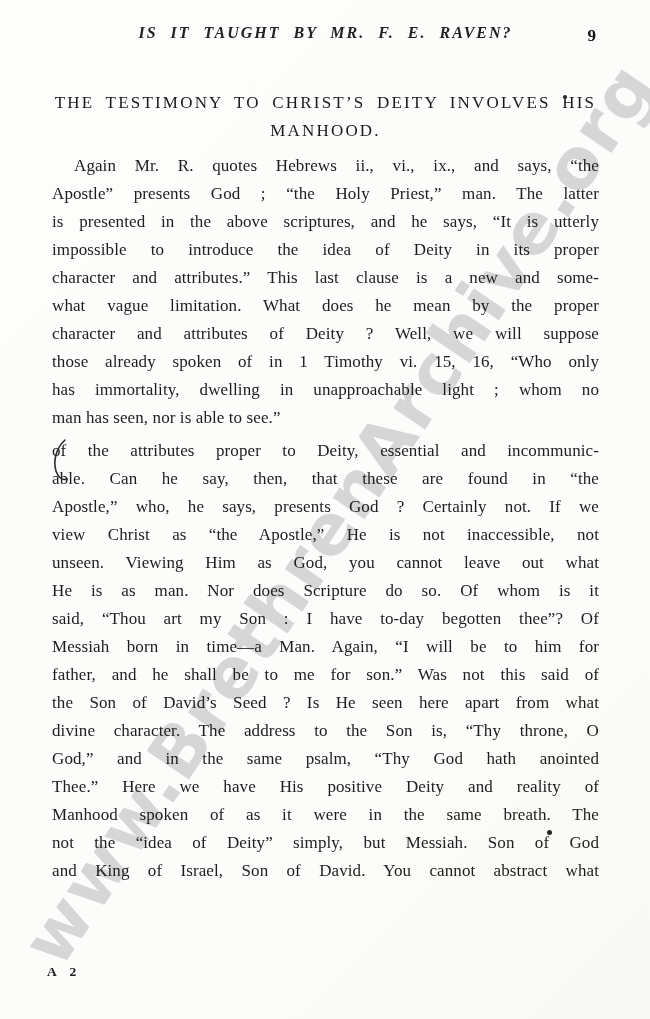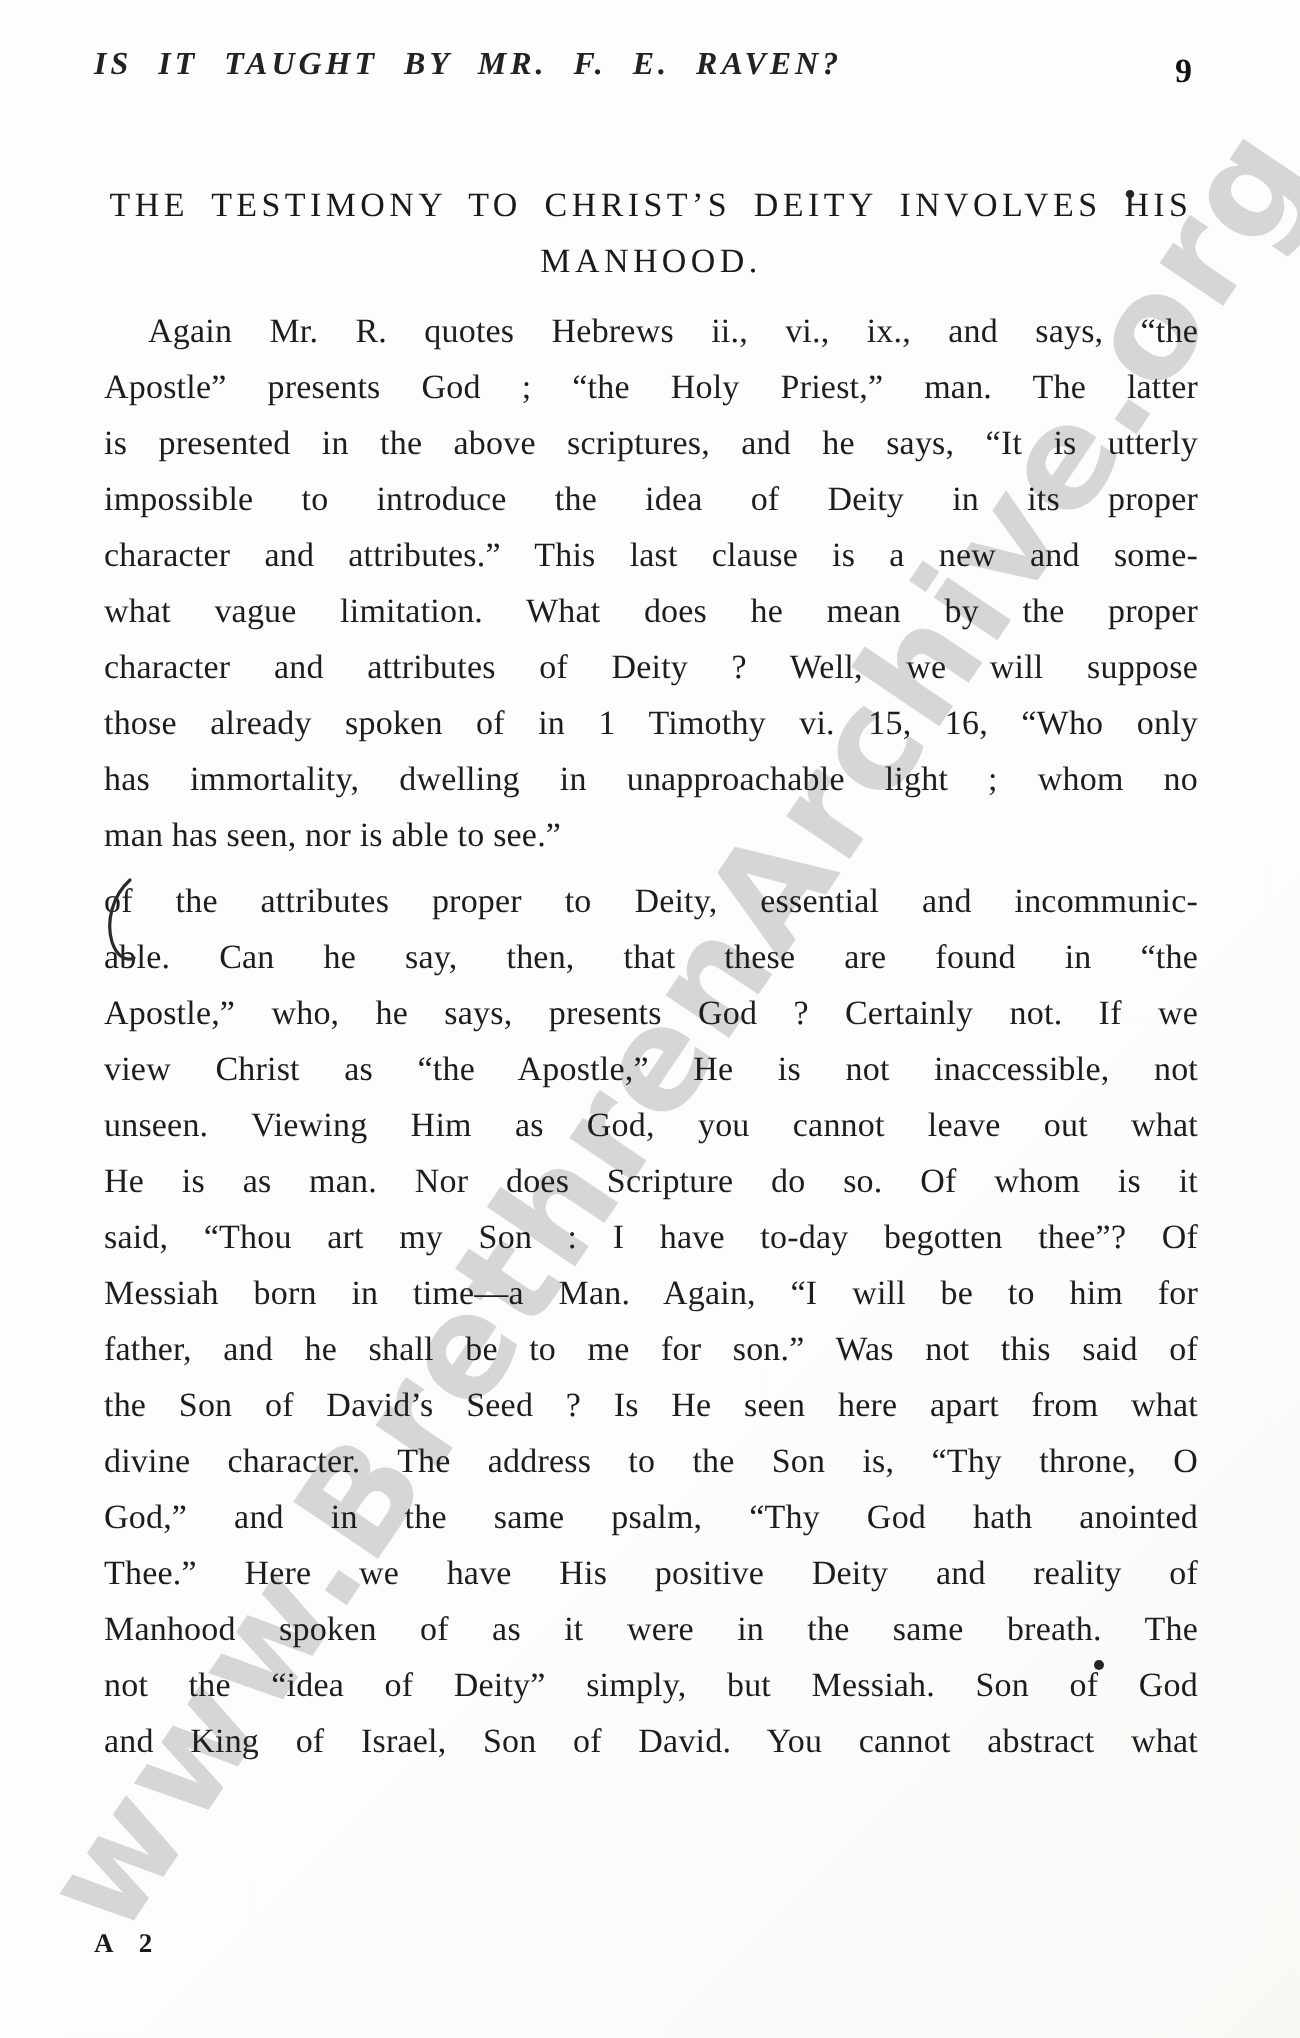--- a/index.html
+++ b/index.html
@@ -16,21 +16,21 @@
     position:absolute; left:339px; top:514px;
     transform:translate(-50%,-50%) rotate(-56deg);
     font-family:"DejaVu Sans", sans-serif;
     font-weight:700; font-size:70px; letter-spacing:2px;
     color:#d6d6d6; white-space:nowrap;
     z-index:0; user-select:none;
   }
   .content { position:relative; z-index:1; }
   .running-header { position:absolute; top:24px; left:47px; width:557px; height:26px; }
   .rh-title {
-    display:block; text-align:left;
+    display:block; text-align:center;
     font-style:italic; font-weight:700; font-size:16px;
     letter-spacing:2px; word-spacing:7px; color:#222;
   }
   .page-num {
     position:absolute; right:8px; top:2px;
     font-weight:700; font-size:17px; color:#111;
   }
   .section-heading {
     position:absolute; top:89px; left:47px; width:557px;
     text-align:center; font-weight:400; font-size:17px;

